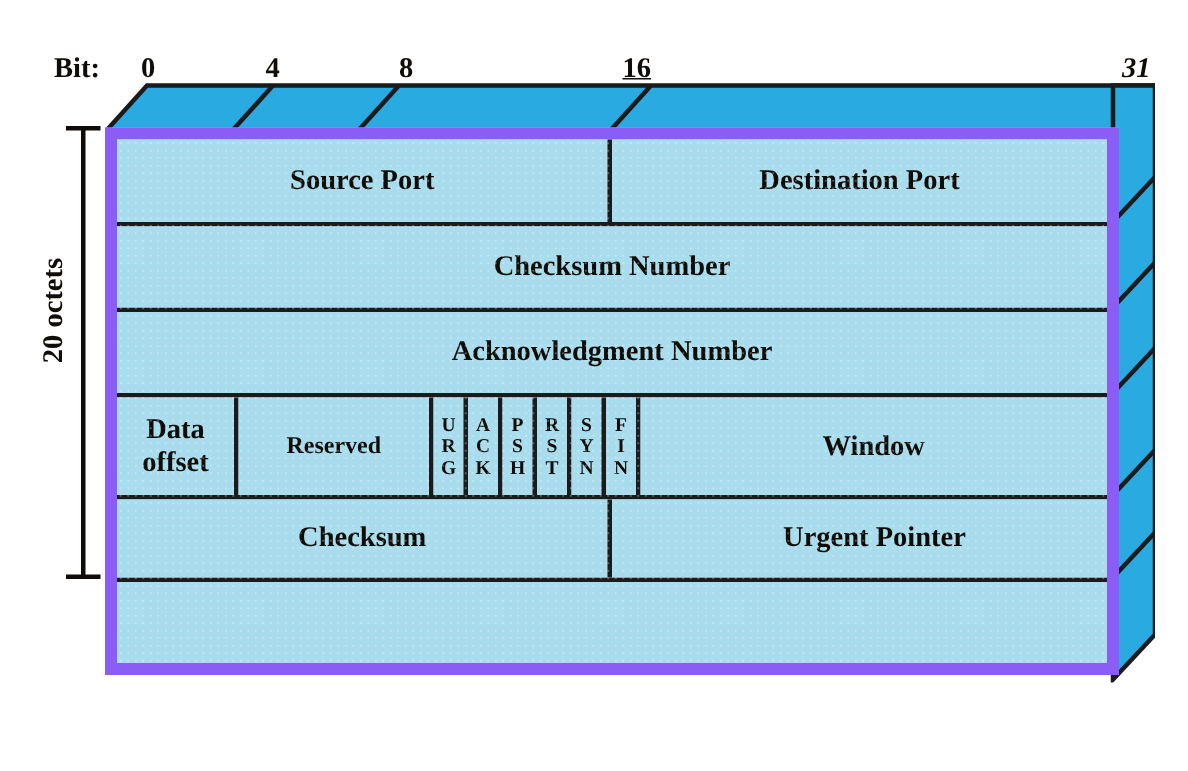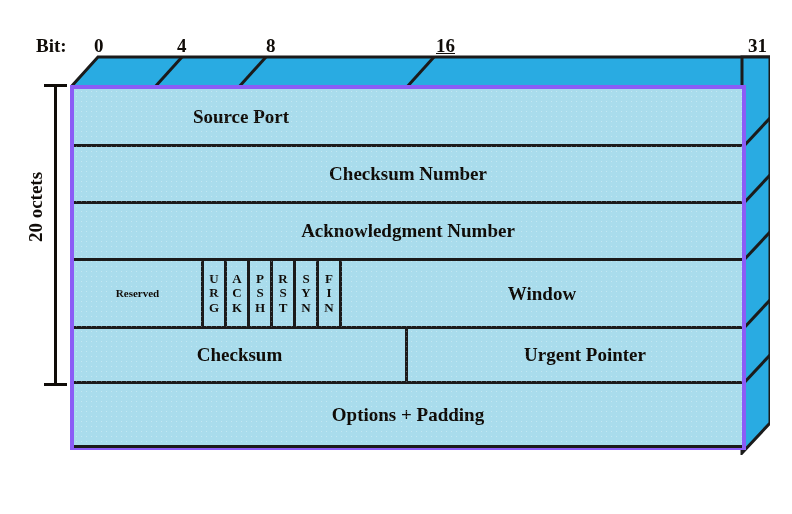--- a/index.html
+++ b/index.html
@@ -94,21 +94,21 @@
     height: 400px;
   }
 
   
   #front-face {
     position: absolute;
     left: 0px;
     top: 30px;
     width: 676px;
     height: 365px;
-    border: 4px solid #8b5cf6;
+    border: 8px solid #8b5cf6;
     box-sizing: border-box;
     background: #a9dcec;
   }
 
   .row {
     position: relative;
     display: flex;
     box-sizing: border-box;
     border-bottom: 3px solid #1b1b1b;
     background: #a9dcec;
@@ -125,21 +125,21 @@
     font-weight: bold;
     font-size: 19px;
     color: #100c08;
     text-align: center;
     line-height: 1.12;
     background: #a9dcec;
   }
   .cell:last-child { border-right: none; }
 
   .cell.small {
-    font-size: 11px;
+    font-size: 16px;
   }
 
   
   .flagcell {
     font-size: 13px;
     letter-spacing: 0;
     padding: 0 1px;
   }
   .flagcell span {
     display: block;
@@ -161,22 +161,22 @@
 </head>
 <body>
 
 <div id="stage">
 
   <div class="bitlabel" id="bit-caption">Bit:</div>
 
   <div class="bitlabel" style="left:94px;  top:36px;">0</div>
   <div class="bitlabel" style="left:177px; top:36px;">4</div>
   <div class="bitlabel" style="left:266px; top:36px;">8</div>
-  <div class="bitlabel" style="left:436px; top:36px;text-decoration:underline;">16</div>
-  <div class="bitlabel" style="left:748px; top:36px;">31</div>
+  <div class="bitlabel" style="left:415px; top:36px;text-decoration:underline;">16</div>
+  <div class="bitlabel" style="left:748px; top:36px;font-style:italic;">31</div>
 
   <div id="octet-bracket">
     <div class="cap top"></div>
     <div class="stem"></div>
     <div class="cap bottom"></div>
   </div>
   <div id="octet-label">20 octets</div>
 
   <div id="block">
 
@@ -193,31 +193,38 @@
       <line x1="17" y1="150" x2="45" y2="120" stroke="#1b1b1b" stroke-width="3"></line>
       <line x1="17" y1="207" x2="45" y2="177" stroke="#1b1b1b" stroke-width="3"></line>
       <line x1="17" y1="275" x2="45" y2="245" stroke="#1b1b1b" stroke-width="3"></line>
       <line x1="17" y1="330" x2="45" y2="300" stroke="#1b1b1b" stroke-width="3"></line>
     </svg>
 
     <div id="front-face">
 
       <div class="row" style="height:58px;">
         <div class="cell" style="width:50%;">Source Port</div>
+        <div class="cell" style="width:50%;">Destination Port</div>
       </div>
 
       <div class="row" style="height:57px;">
         <div class="cell" style="width:100%;">Checksum Number</div>
       </div>
 
       <div class="row" style="height:57px;">
         <div class="cell" style="width:100%;">Acknowledgment Number</div>
       </div>
 
       <div class="row" style="height:68px;">
+        <div class="cell twoline" style="width:81px;">
+          <div>
+            <span>Data</span>
+            <span>offset</span>
+          </div>
+        </div>
         <div class="cell small" style="width:130px;">Reserved</div>
 
         <div class="cell flagcell" style="width:23px;">
           <div>
             <span>U</span>
             <span>R</span>
             <span>G</span>
           </div>
         </div>
         <div class="cell flagcell" style="width:23px;">
@@ -257,20 +264,17 @@
         </div>
 
         <div class="cell" style="flex:1;font-family:Liberation Serif, serif;">Window</div>
       </div>
 
       <div class="row" style="height:55px;">
         <div class="cell" style="width:50%;">Checksum</div>
         <div class="cell" style="width:50%;padding-left:20px;">Urgent Pointer</div>
       </div>
 
-      <div class="row" style="height:64px;">
-        <div class="cell" style="width:100%;">Options + Padding</div>
-      </div>
 
       <div class="tex"></div>
     </div>
   </div>
 </div>
 
 </body></html>

